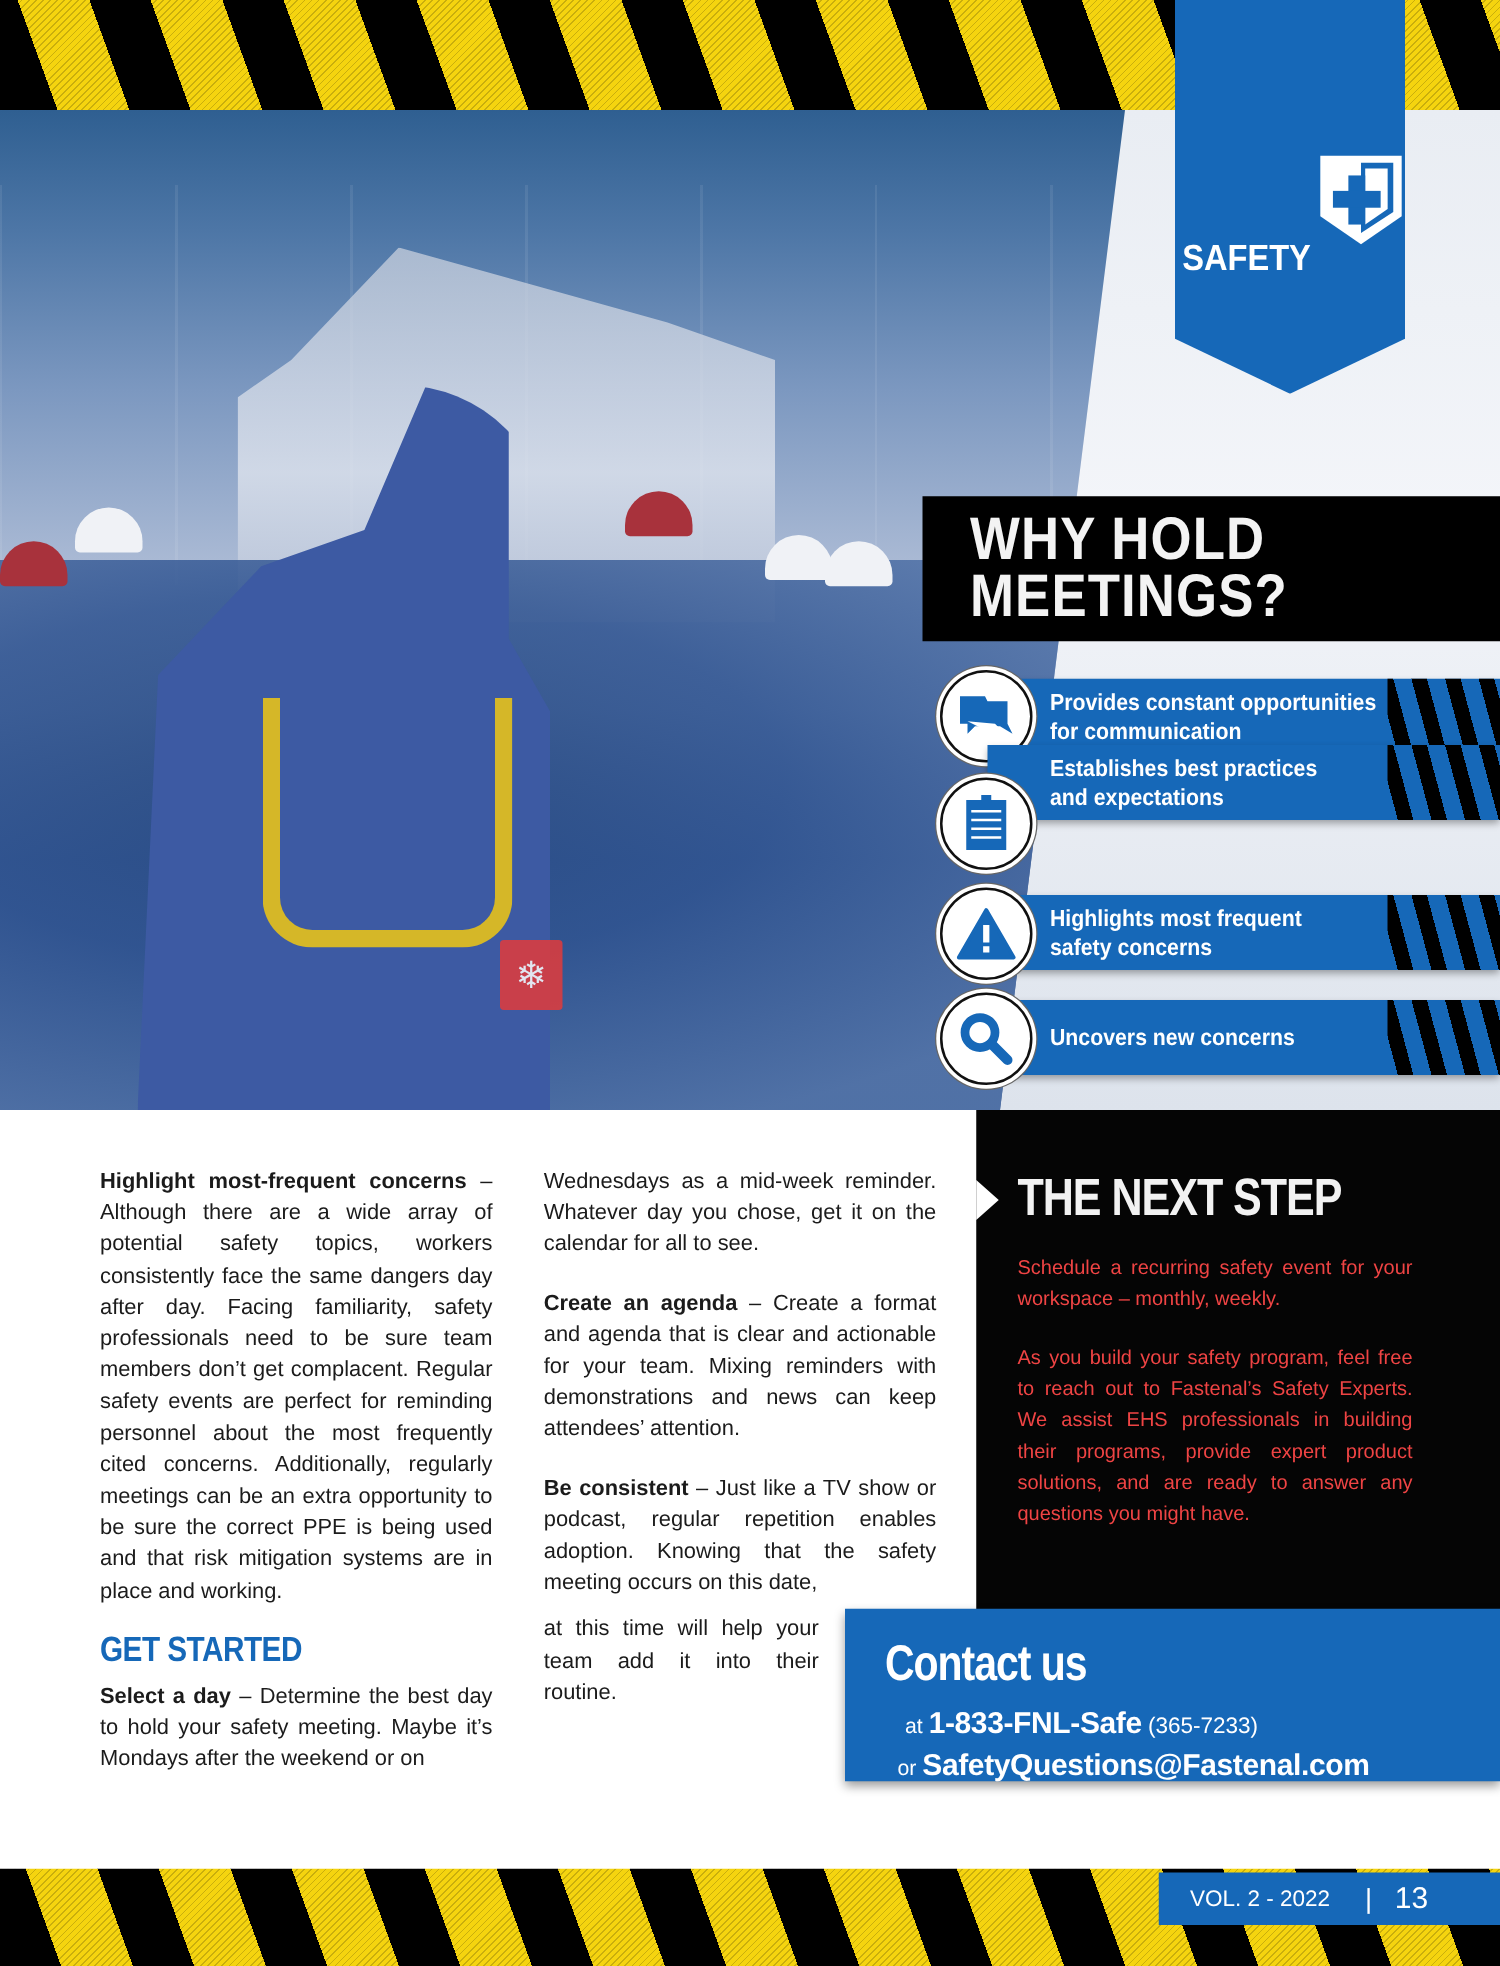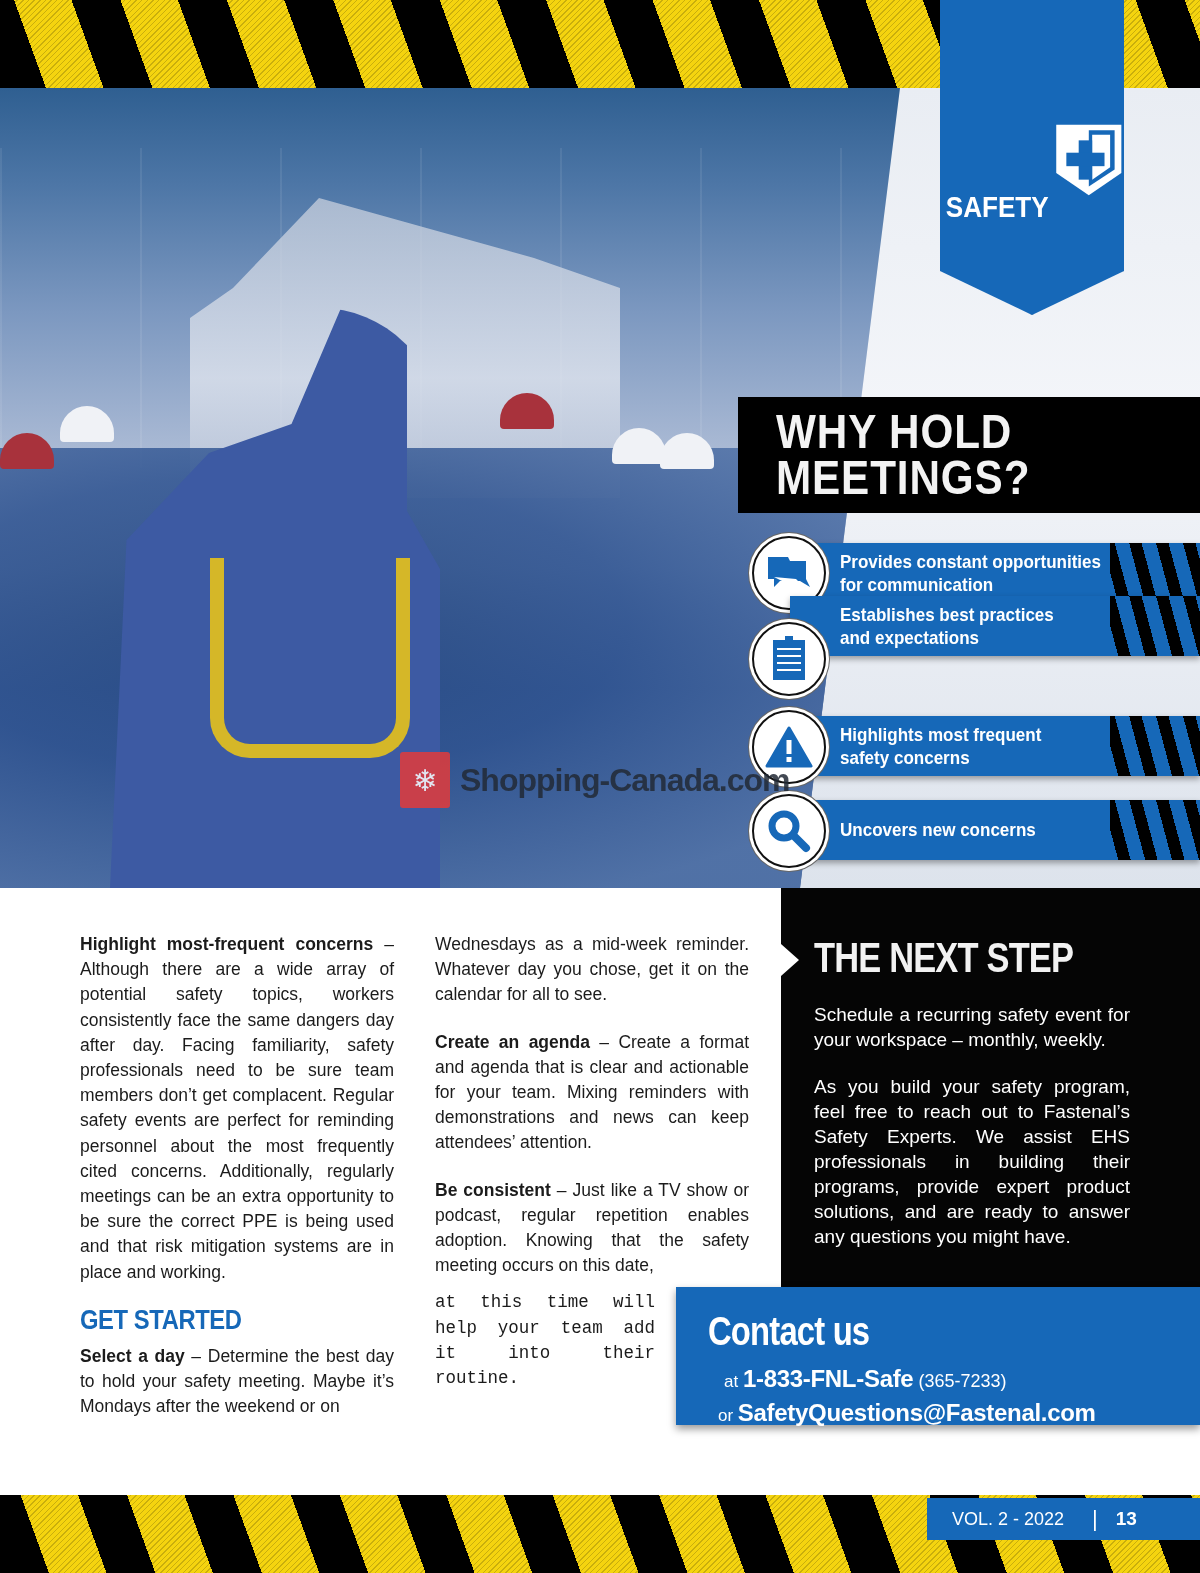--- a/index.html
+++ b/index.html
@@ -120,37 +120,37 @@
       font-size: 17.5px; line-height: 25.2px; color: #1b1b1b; text-align: justify;
     }
     .col p { margin-bottom: 22px; }
     .col b { font-weight: bold; }
     .col-left { left: 80px; top: 932px; width: 314px; }
     .col-mid { left: 435px; top: 932px; width: 314px; }
     .get-started {
       color: #1668b8; font-weight: bold; font-size: 28px; letter-spacing: -0.5px;
       transform: scaleX(0.85); transform-origin: left; margin: 6px 0 12px 0;
     }
-    .col-mid .narrow { width: 220px; font-family: Liberation Mono, monospace; }
+    .col-mid .narrow { width: 220px; }
 
     .next-box {
       position: absolute; left: 781px; top: 888px; width: 419px; height: 420px;
       background: #050505;
     }
     .next-arrow {
       position: absolute; left: 781px; top: 944px; width: 0; height: 0;
       border-top: 16px solid transparent; border-bottom: 16px solid transparent; border-left: 18px solid #ffffff;
     }
     .next-title {
       position: absolute; left: 33px; top: 46px; color: #f2f2f2; font-weight: bold;
       font-size: 42px; letter-spacing: -1px; transform: scaleX(0.82); transform-origin: left;
     }
     .next-body {
-      position: absolute; left: 33px; top: 114px; width: 316px; color: #ffffff;
-      font-size: 19px; line-height: 25px; text-align: justify;
+      position: absolute; left: 33px; top: 114px; width: 316px; color: #ef4444;
+      font-size: 16px; line-height: 25px; text-align: justify;
     }
     .next-body p { margin-bottom: 22px; }
 
     .contact-box {
       position: absolute; left: 676px; top: 1287px; width: 524px; height: 138px;
       background: #1668b8; box-shadow: 0 4px 8px rgba(0,0,0,0.4);
     }
     .contact-title {
       position: absolute; left: 32px; top: 22px; color: #fff; font-weight: bold;
       font-size: 40px; letter-spacing: -1px; transform: scaleX(0.82); transform-origin: left;
@@ -161,21 +161,21 @@
     .contact-line .paren { font-size: 18px; }
     .line-phone { left: 48px; top: 78px; }
     .line-email { left: 42px; top: 112px; }
 
     .footer-strip {
       position: absolute; left: 927px; top: 1498px; width: 273px; height: 42px;
       background: #1668b8; display: flex; align-items: center; color: #fff;
     }
     .footer-vol { margin-left: 25px; font-size: 18px; }
     .footer-sep { margin: 0 18px 0 28px; font-size: 22px; }
-    .footer-page { font-weight: bold; font-size: 19px; text-align: center; }
+    .footer-page { font-weight: normal; font-size: 24px; text-align: center; }
   </style>
 </head>
 <body>
 
 <div class="hazard hazard-top"></div>
 
 <div class="photo">
   <div class="photo-right"></div>
   <div class="photo-scene">
     <div class="building"></div>
@@ -264,21 +264,20 @@
 </div>
 <div class="benefit-icon" style="top:794px;">
   <svg width="46" height="46" viewBox="0 0 46 46">
       <circle cx="18" cy="18" r="12" fill="none" stroke="#1668b8" stroke-width="7"></circle>
       <path d="M27 27 L40 40" stroke="#1668b8" stroke-width="8" stroke-linecap="round"></path>
     </svg>
 </div>
 
 <div class="watermark">
   <div class="wm-bag">❄</div>
-  <div class="wm-text">Shopping-Canada.com</div>
 </div>
 
 <div class="col col-left">
   <p><b>Highlight most-frequent concerns</b><span> – Although there are a wide array of potential safety topics, workers consistently face the same dangers day after day. Facing familiarity, safety professionals need to be sure team members don’t get complacent. Regular safety events are perfect for reminding personnel about the most frequently cited concerns. Additionally, regularly meetings can be an extra opportunity to be sure the correct PPE is being used and that risk mitigation systems are in place and working.</span></p>
   <div class="get-started">GET STARTED</div>
   <p><b>Select a day</b><span> – Determine the best day to hold your safety meeting. Maybe it’s Mondays after the weekend or on</span></p>
 </div>
 
 <div class="col col-mid">
   <p>Wednesdays as a mid-week reminder. Whatever day you chose, get it on the calendar for all to see.</p>

